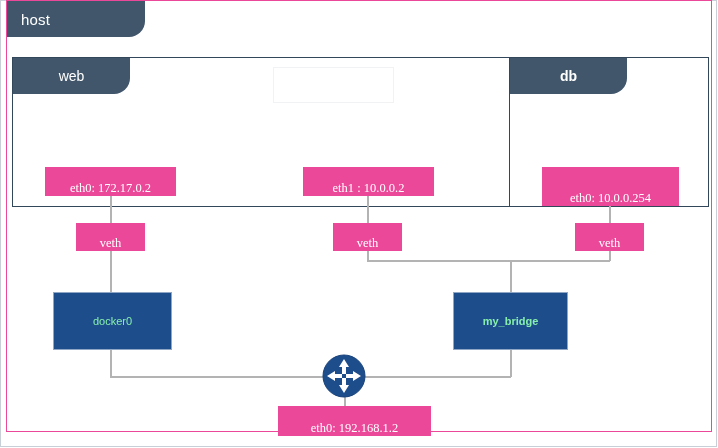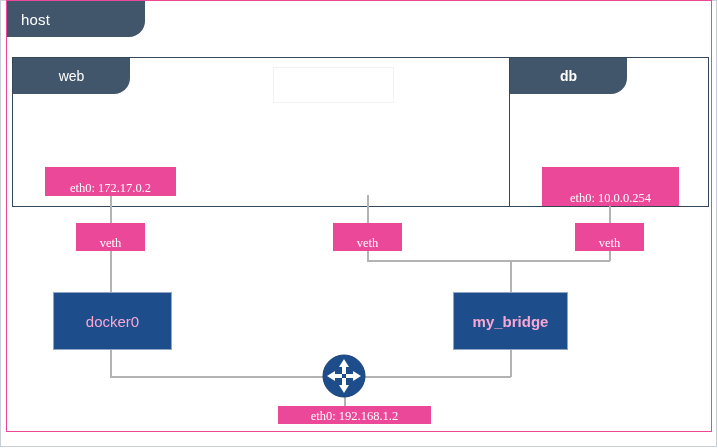--- a/index.html
+++ b/index.html
@@ -110,22 +110,22 @@
   .bridgebox {
     position: absolute;
     background: #1e4d8c;
     border: 1px solid #8fa6c4;
     display: flex;
     align-items: center;
     justify-content: center;
     box-sizing: border-box;
   }
   .bridgebox span {
-    color: #f9a8d4;
-    font-size: 15px;
+    color: #86efac;
+    font-size: 11px;
     white-space: nowrap;
   }
 
   
   .ln {
     position: absolute;
     background: #b3b3b3;
   }
   .lnv { width: 1.5px; }
   .lnh { height: 1.5px; }
@@ -186,20 +186,23 @@
     <div class="ln lnv" style="left:503px; top:349px; height:27px;"></div>
 
     <div class="ln lnh" style="left:345px; top:375px; width:159px;"></div>
 
     <div class="ln lnv" style="left:337px; top:388px; height:21px;"></div>
 
     <div class="ifbox" style="left:38px; top:166px; width:131px; height:29px;">
       <span>eth0: 172.17.0.2</span>
     </div>
 
+    <div class="ifbox" style="left:296px; top:166px; width:131px; height:29px;">
+      <span>eth1 : 10.0.0.2</span>
+    </div>
 
     <div class="ifbox" style="left:535px; top:166px; width:137px; height:39px;">
       <span>eth0: 10.0.0.254</span>
     </div>
 
     <div class="ifbox" style="left:69px; top:222px; width:69px; height:28px;">
       <span>veth</span>
     </div>
 
     <div class="ifbox" style="left:326px; top:222px; width:69px; height:28px;">
@@ -226,18 +229,18 @@
         <path d="M22 5 L27 13 L24 13 L24 20 L20 20 L20 13 L17 13 Z" fill="#ffffff"></path>
 
         <path d="M22 39 L27 31 L24 31 L24 24 L20 24 L20 31 L17 31 Z" fill="#ffffff"></path>
 
         <path d="M5 22 L13 17 L13 20 L20 20 L20 24 L13 24 L13 27 Z" fill="#ffffff"></path>
 
         <path d="M39 22 L31 17 L31 20 L24 20 L24 24 L31 24 L31 27 Z" fill="#ffffff"></path>
       </svg>
     </div>
 
-    <div class="ifbox" style="left:271px; top:405px; width:153px; height:18px;">
+    <div class="ifbox" style="left:271px; top:405px; width:153px; height:30px;">
       <span>eth0: 192.168.1.2</span>
     </div>
 
   </div>
 </div>
 
 </body></html>

